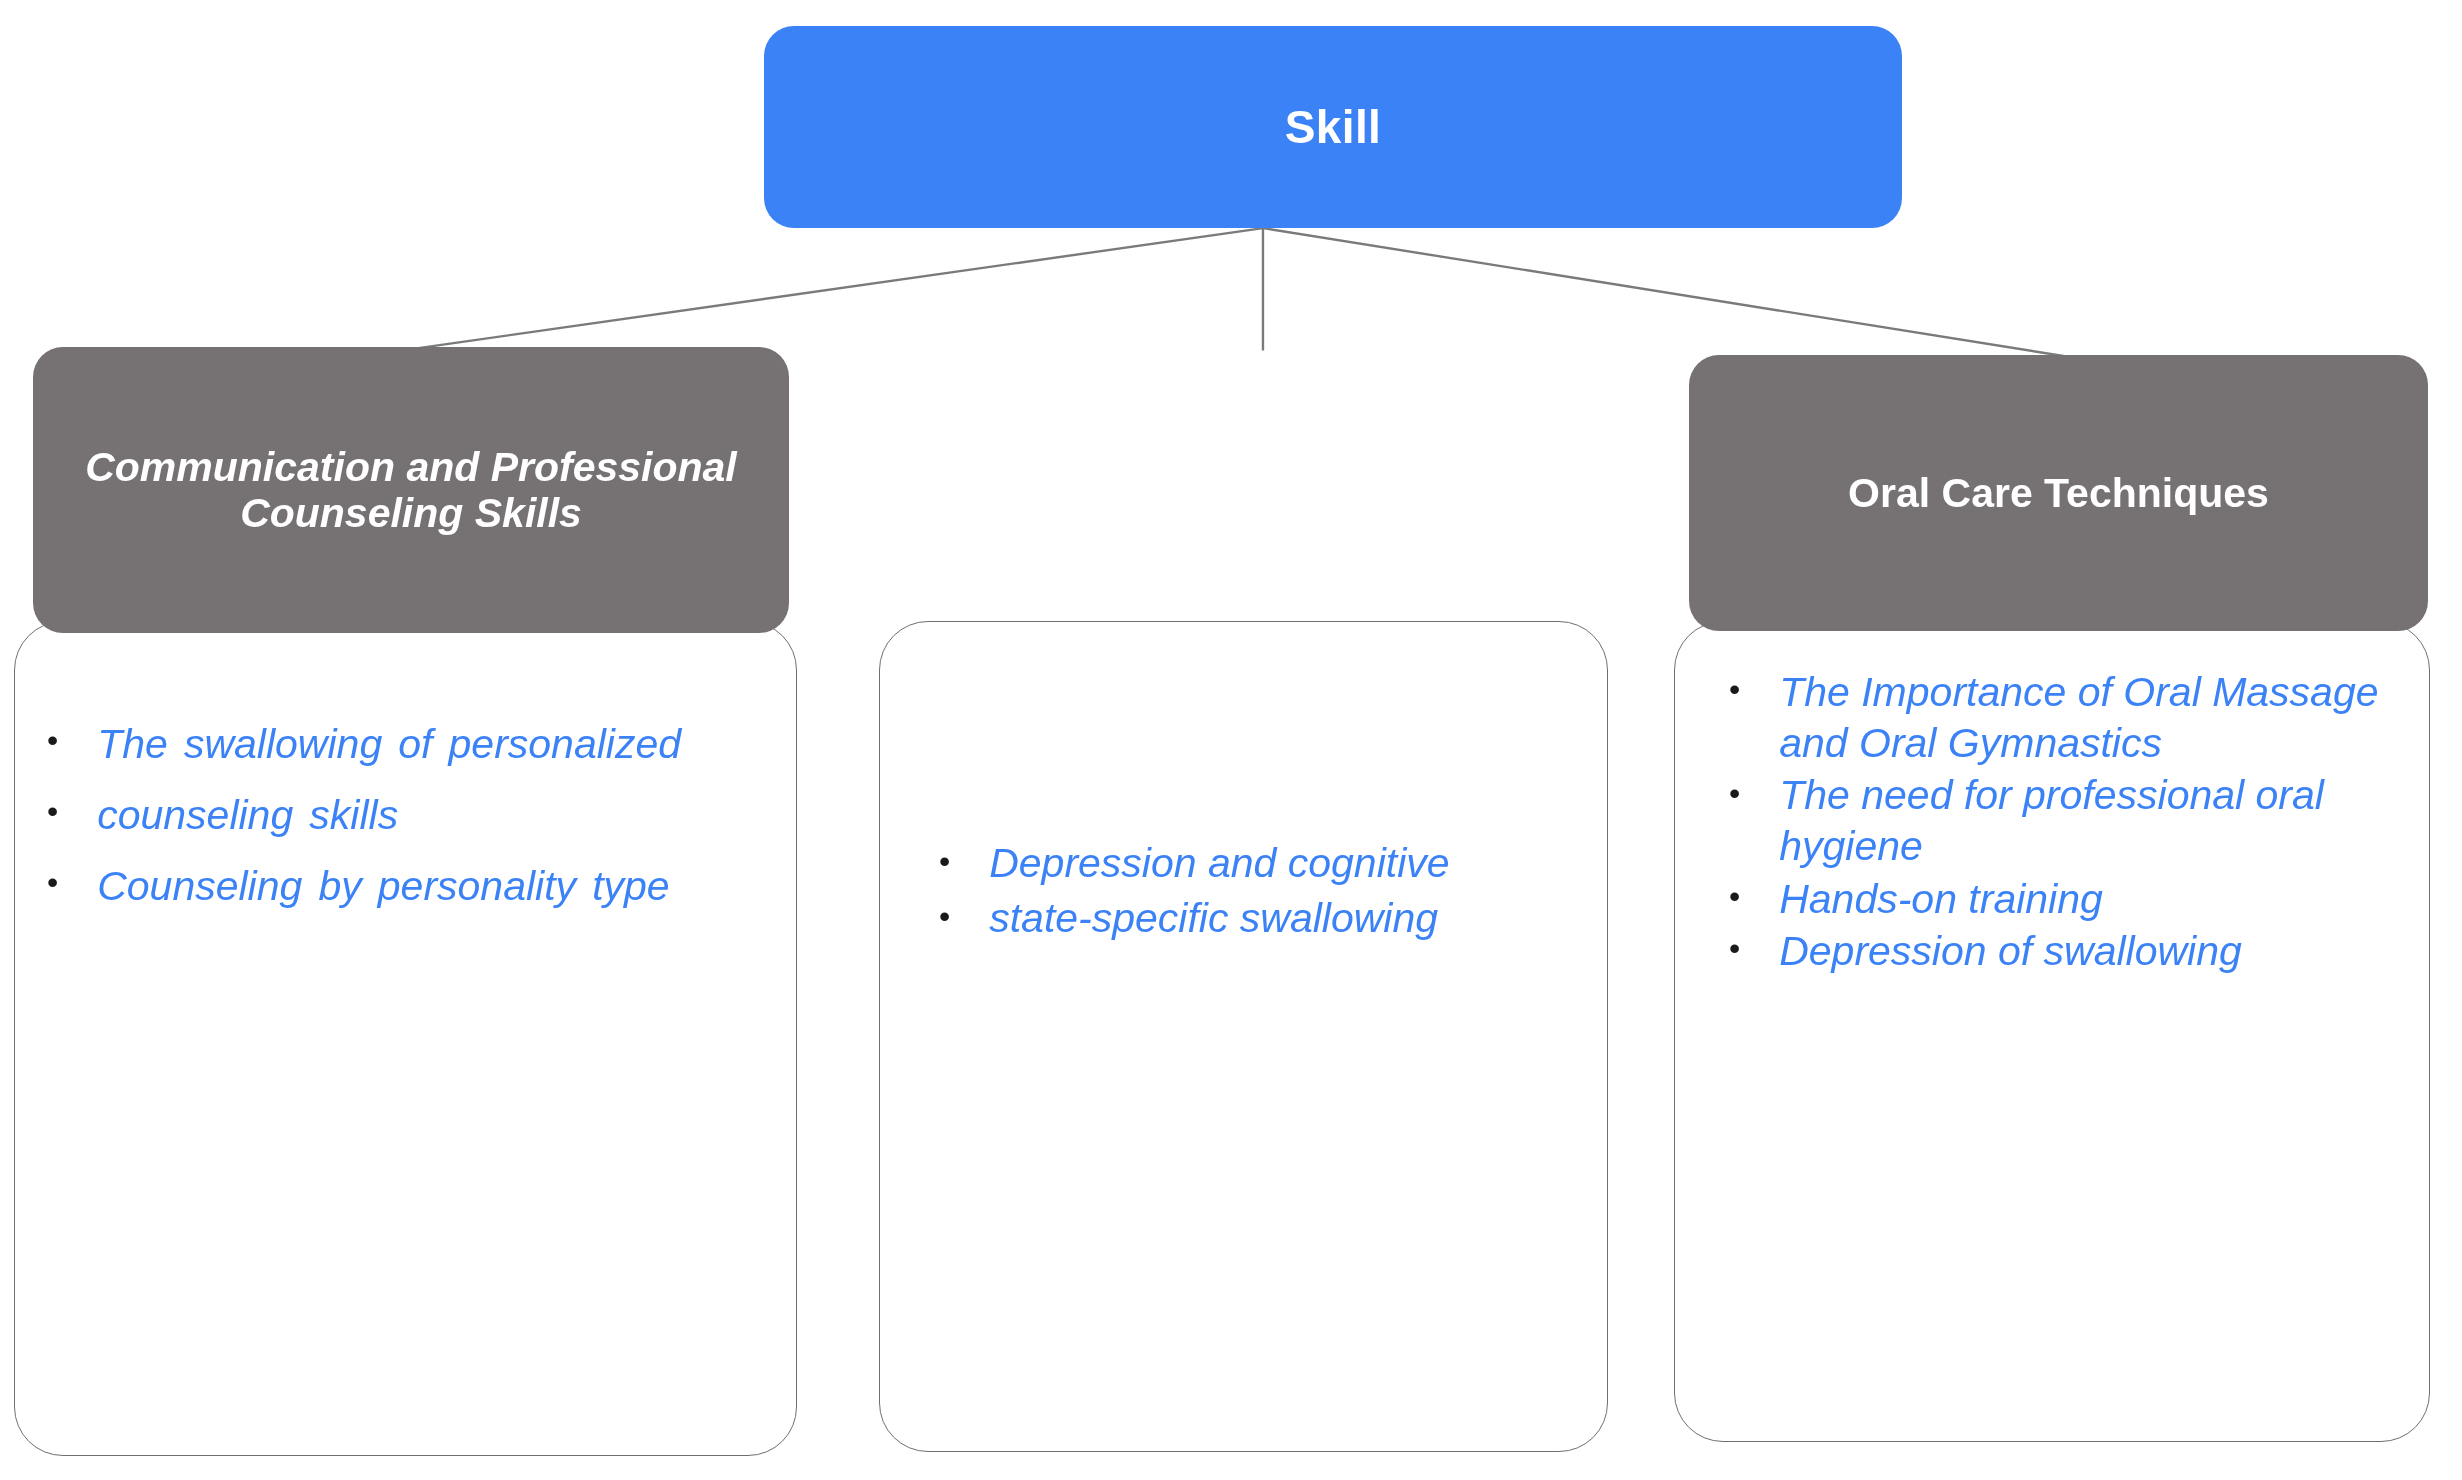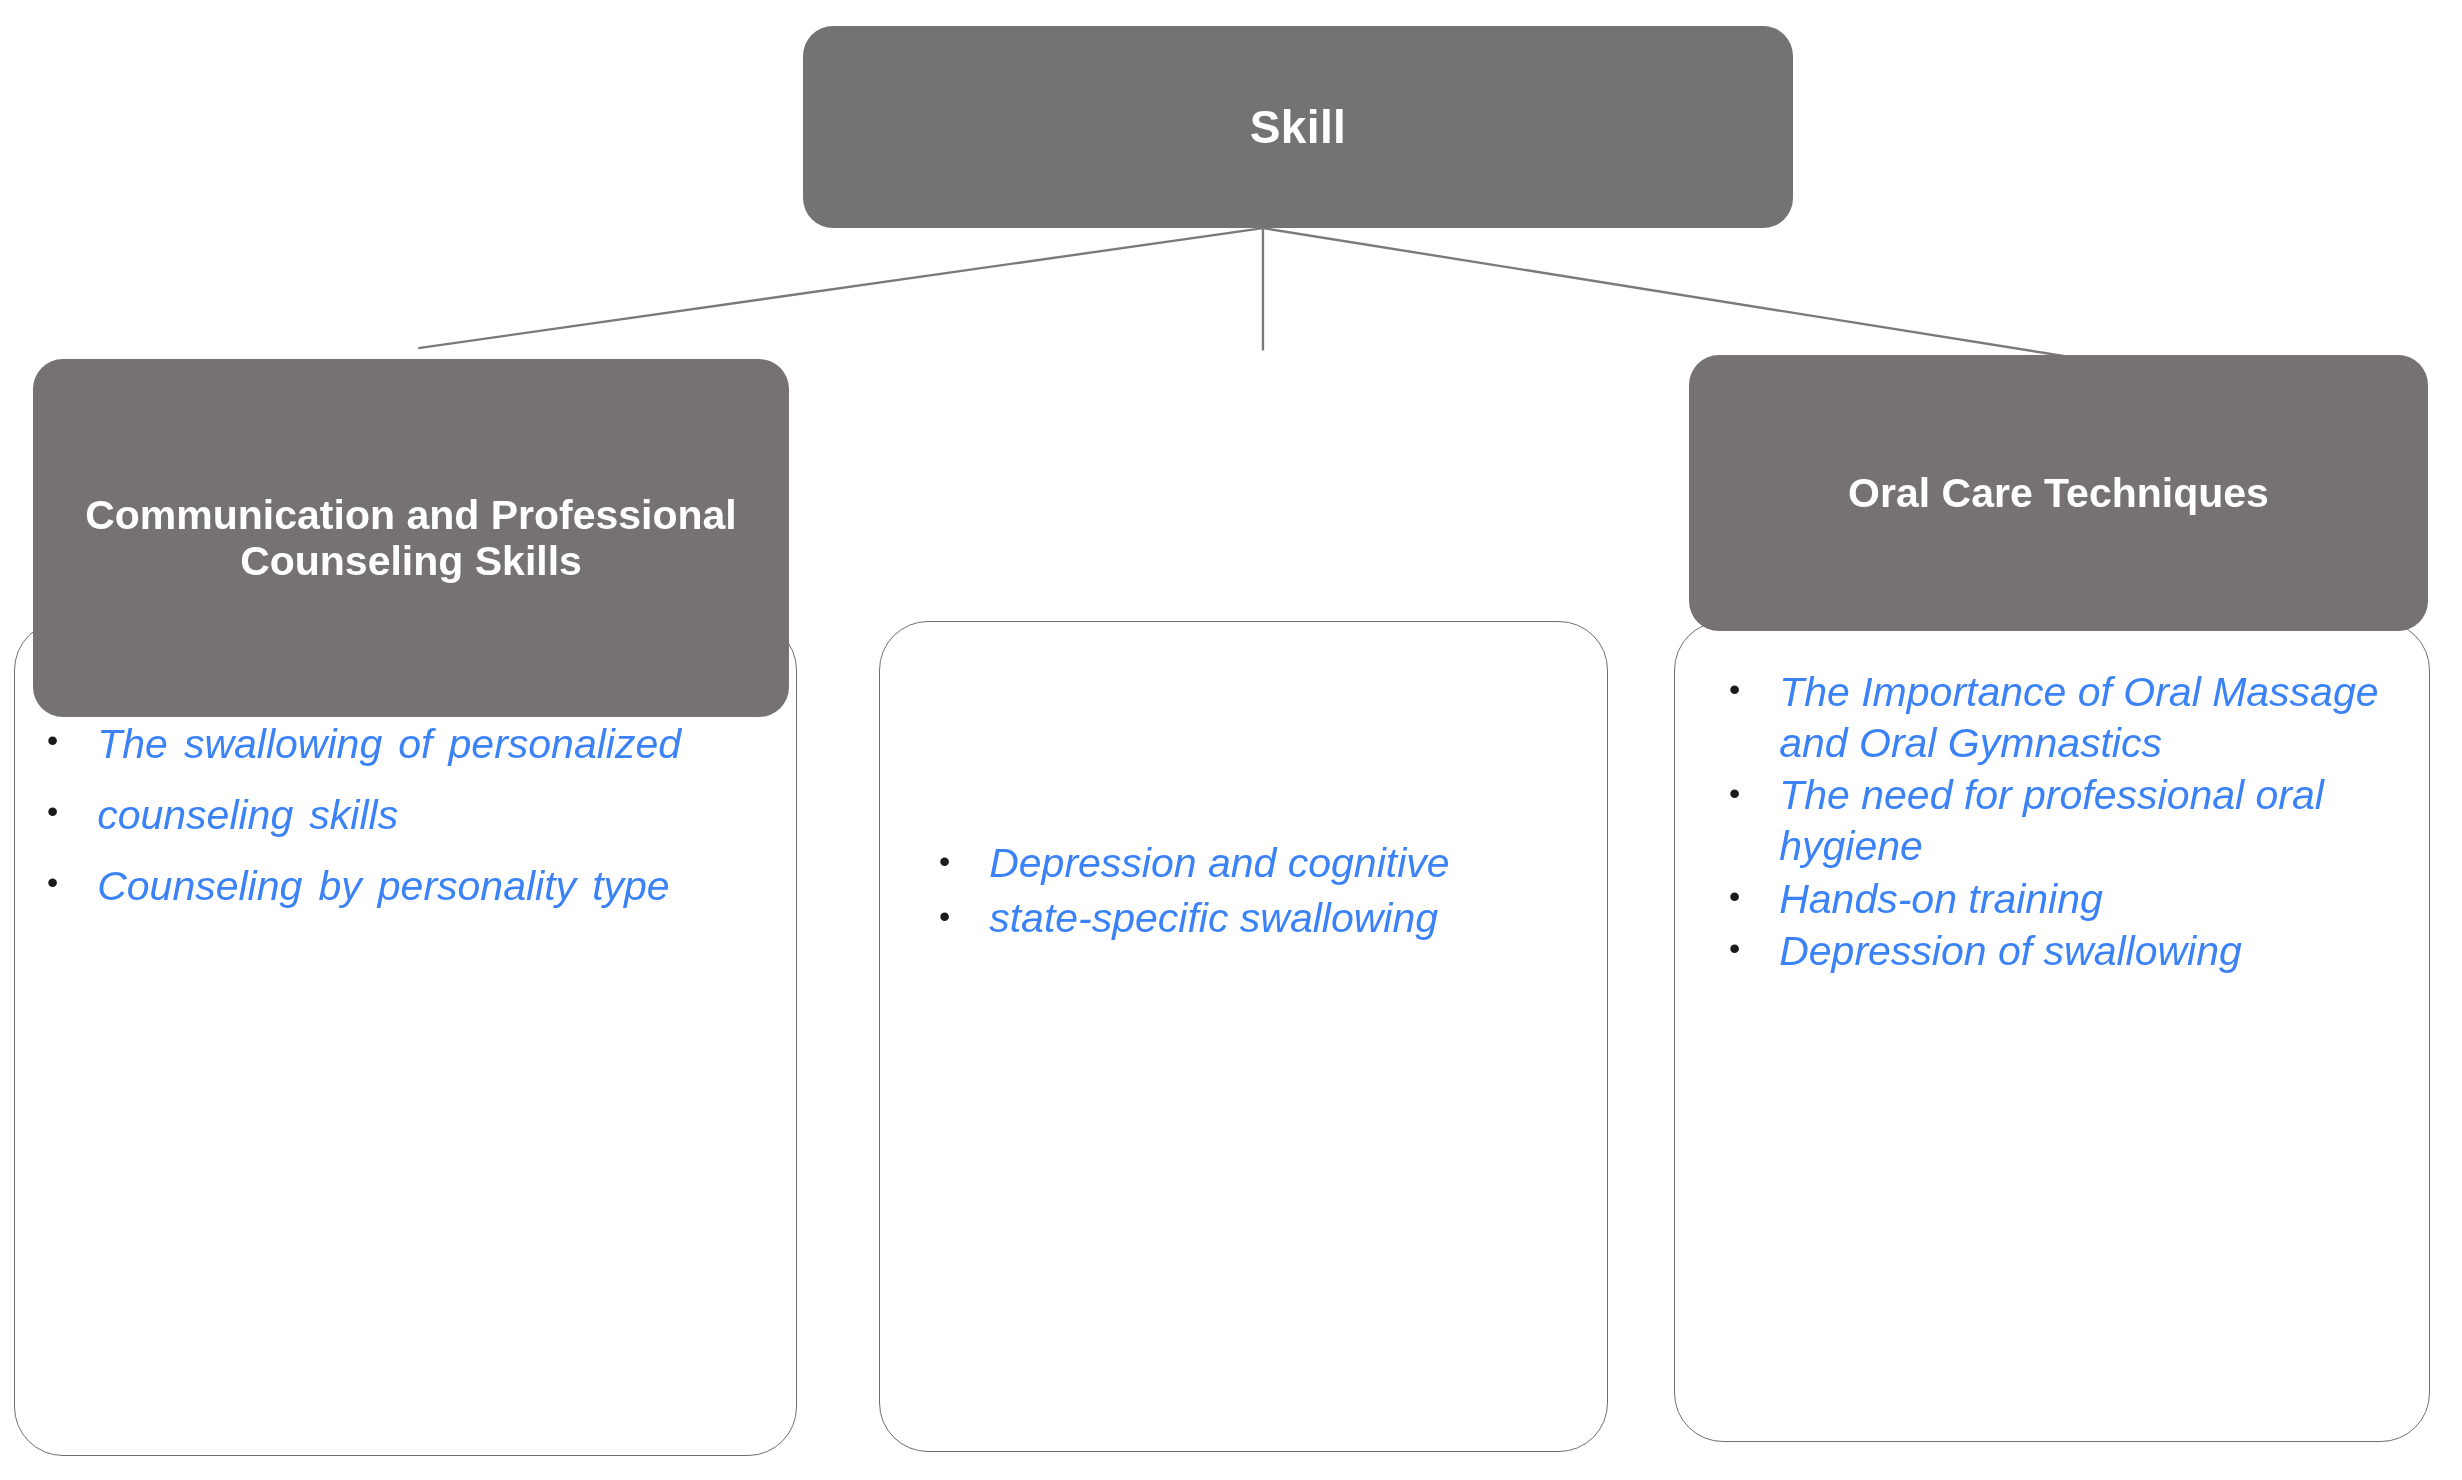--- a/index.html
+++ b/index.html
@@ -26,28 +26,27 @@
     width: 2462px;
     height: 1480px;
     pointer-events: none;
   }
 
   
   .root-node {
     position: absolute;
     left: 764px;
     top: 26px;
-    width: 990px;
+    width: 1138px;
     height: 202px;
-    background: #737373;
+    background: #3b82f6;
     border-radius: 30px;
     display: flex;
     align-items: center;
     justify-content: center;
-    margin-left: 39px;
   }
   .root-label {
     color: #ffffff;
     font-size: 46px;
     font-weight: bold;
     letter-spacing: 0.4px;
     line-height: 1.1;
   }
   .col-body {
     position: absolute;
@@ -93,21 +92,21 @@
     margin-right: 3.2px;
   }
   .bullet-text {
     flex: 1 1 auto;
     color: #3b82f6;
     font-style: italic;
   }
 
   
   #col1-body { left: 14px;  top: 621px; width: 783px;  height: 835px; }
-  #col1-head { left: 33px;  top: 359px; width: 756px;  height: 358px; }
+  #col1-head { left: 33px;  top: 347px; width: 756px;  height: 286px; font-style: italic; }
   #col1-bullets { left: 47px; top: 711px; width: 711px; }
   #col1-bullets .bullet { font-size: 41px; line-height: 1.62; margin-bottom: 4.7px; }
   #col1-bullets .bullet-dot { width: 47px; padding-top: 12.6px; text-align: left; }
   #col1-bullets .bullet-text { word-spacing: 4.7px; }
 
   
   #col2-body { left: 879px; top: 621px; width: 729px;  height: 831px; }
   #col2-head { left: 896px; top: 350px; width: 693px;  height: 283px; }
   #col2-bullets { left: 939px; top: 837px; width: 655px; }
   #col2-bullets .bullet { font-size: 41px; line-height: 1.27; margin-bottom: 3.2px; }

